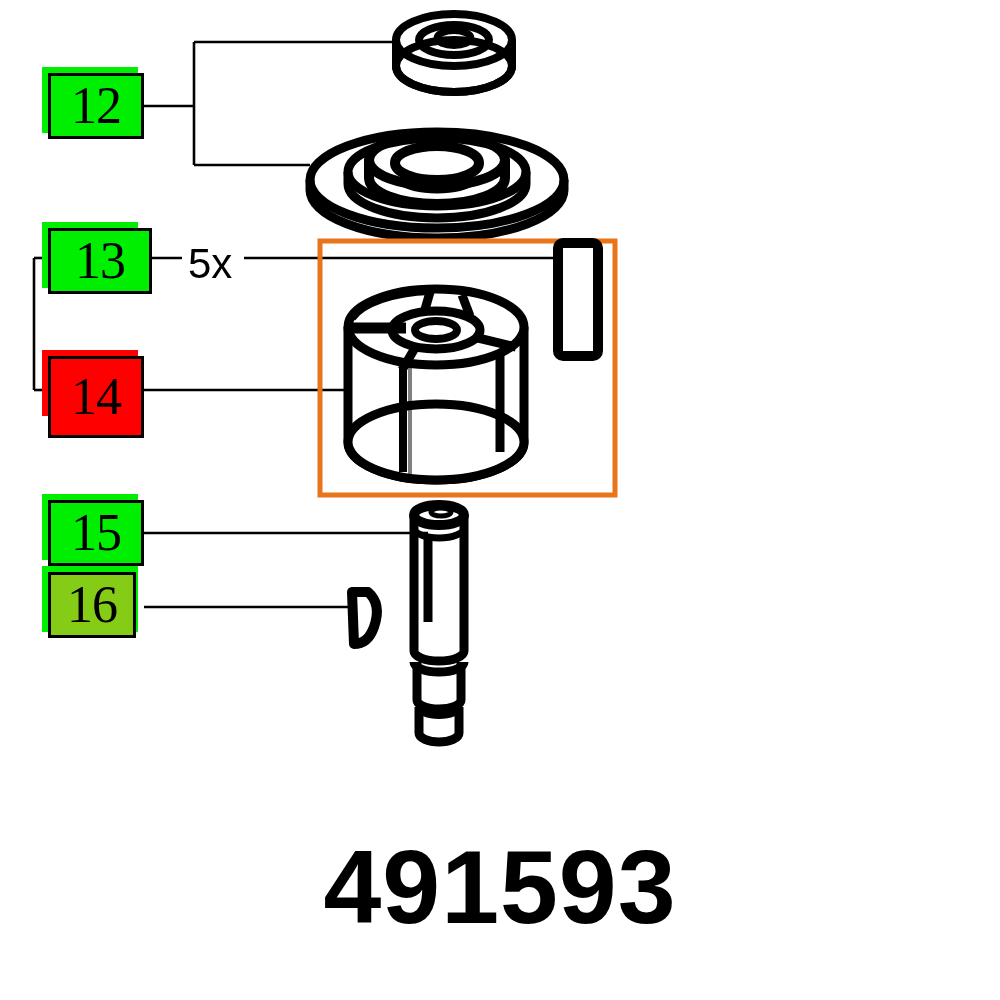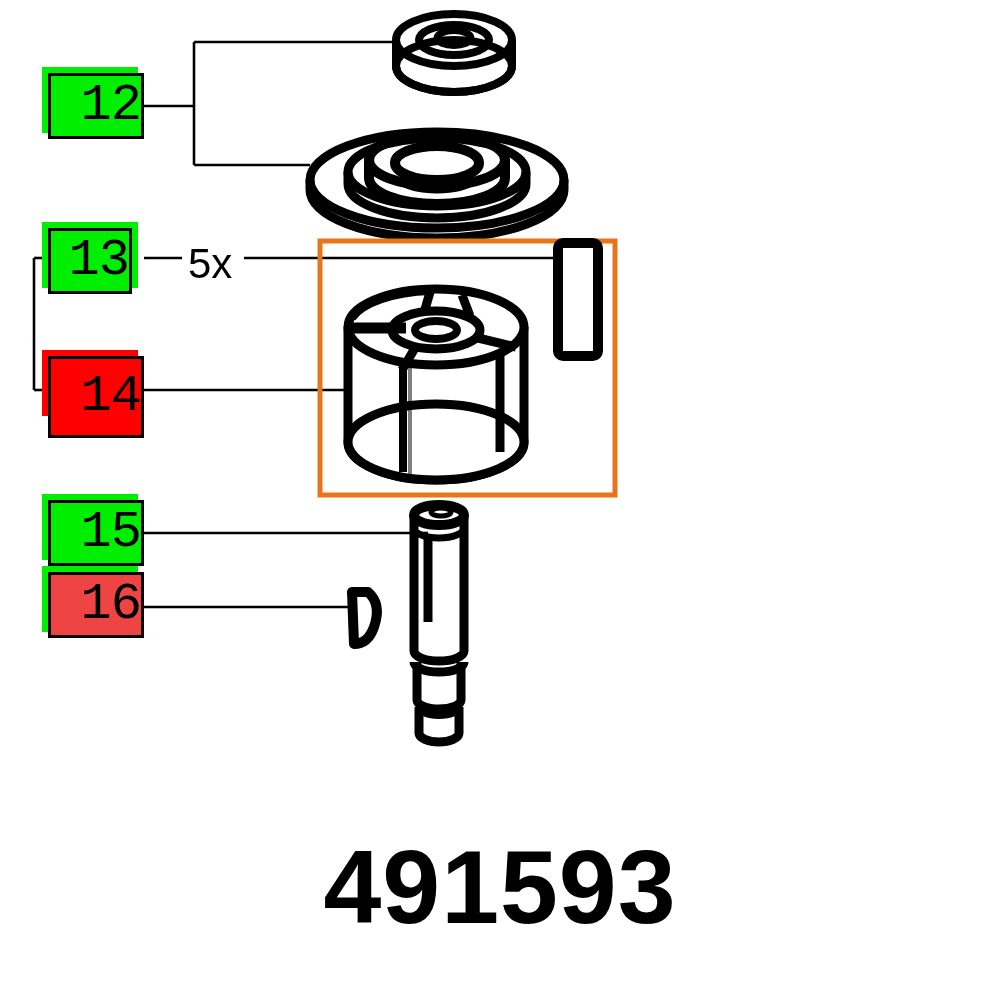--- a/index.html
+++ b/index.html
@@ -26,22 +26,22 @@
     top: 0;
     width: 1000px;
     height: 1000px;
   }
   .callout-box {
     position: absolute;
     box-sizing: border-box;
     border: 3px solid #000000;
     display: flex;
     align-items: center;
-    justify-content: flex-end;
-    font-family: Liberation Mono, monospace;
+    justify-content: center;
+    font-family: Liberation Serif, serif;
     font-size: 52px;
     line-height: 1;
     color: #000000;
     letter-spacing: -1px;
     user-select: none;
   }
   .callout-shadow {
     position: absolute;
     box-sizing: border-box;
   }
@@ -195,36 +195,36 @@
     </g>
 
   </svg>
 
   <div class="callout-shadow" style="left:42px; top:67px; width:96px; height:66px; background:#00ee00;"></div>
   <div class="callout-box" style="left:48px; top:73px; width:96px; height:66px; background:#00ee00;">
     <span>12</span>
   </div>
 
   <div class="callout-shadow" style="left:42px; top:222px; width:96px; height:66px; background:#00ee00;"></div>
-  <div class="callout-box" style="left:48px; top:228px; width:84px; height:66px; background:#00ee00;">
+  <div class="callout-box" style="left:48px; top:228px; width:104px; height:66px; background:#00ee00;">
     <span>13</span>
   </div>
 
   <div class="callout-shadow" style="left:42px; top:350px; width:96px; height:66px; background:#ff0000;"></div>
   <div class="callout-box" style="left:48px; top:356px; width:96px; height:82px; background:#ff0000;">
     <span>14</span>
   </div>
 
   <div class="callout-shadow" style="left:42px; top:494px; width:96px; height:66px; background:#00ee00;"></div>
   <div class="callout-box" style="left:48px; top:500px; width:96px; height:66px; background:#00ee00;">
     <span>15</span>
   </div>
 
   <div class="callout-shadow" style="left:42px; top:566px; width:96px; height:66px; background:#00ee00;"></div>
-  <div class="callout-box" style="left:48px; top:572px; width:96px; height:66px; background:#ef4444;">
+  <div class="callout-box" style="left:48px; top:572px; width:88px; height:66px; background:#84cc16;">
     <span>16</span>
   </div>
 
   <div class="qty-label" style="left:182px; top:240px;">5x</div>
 
   <div id="part-number">491593</div>
 
 </div>
 
 </body></html>

